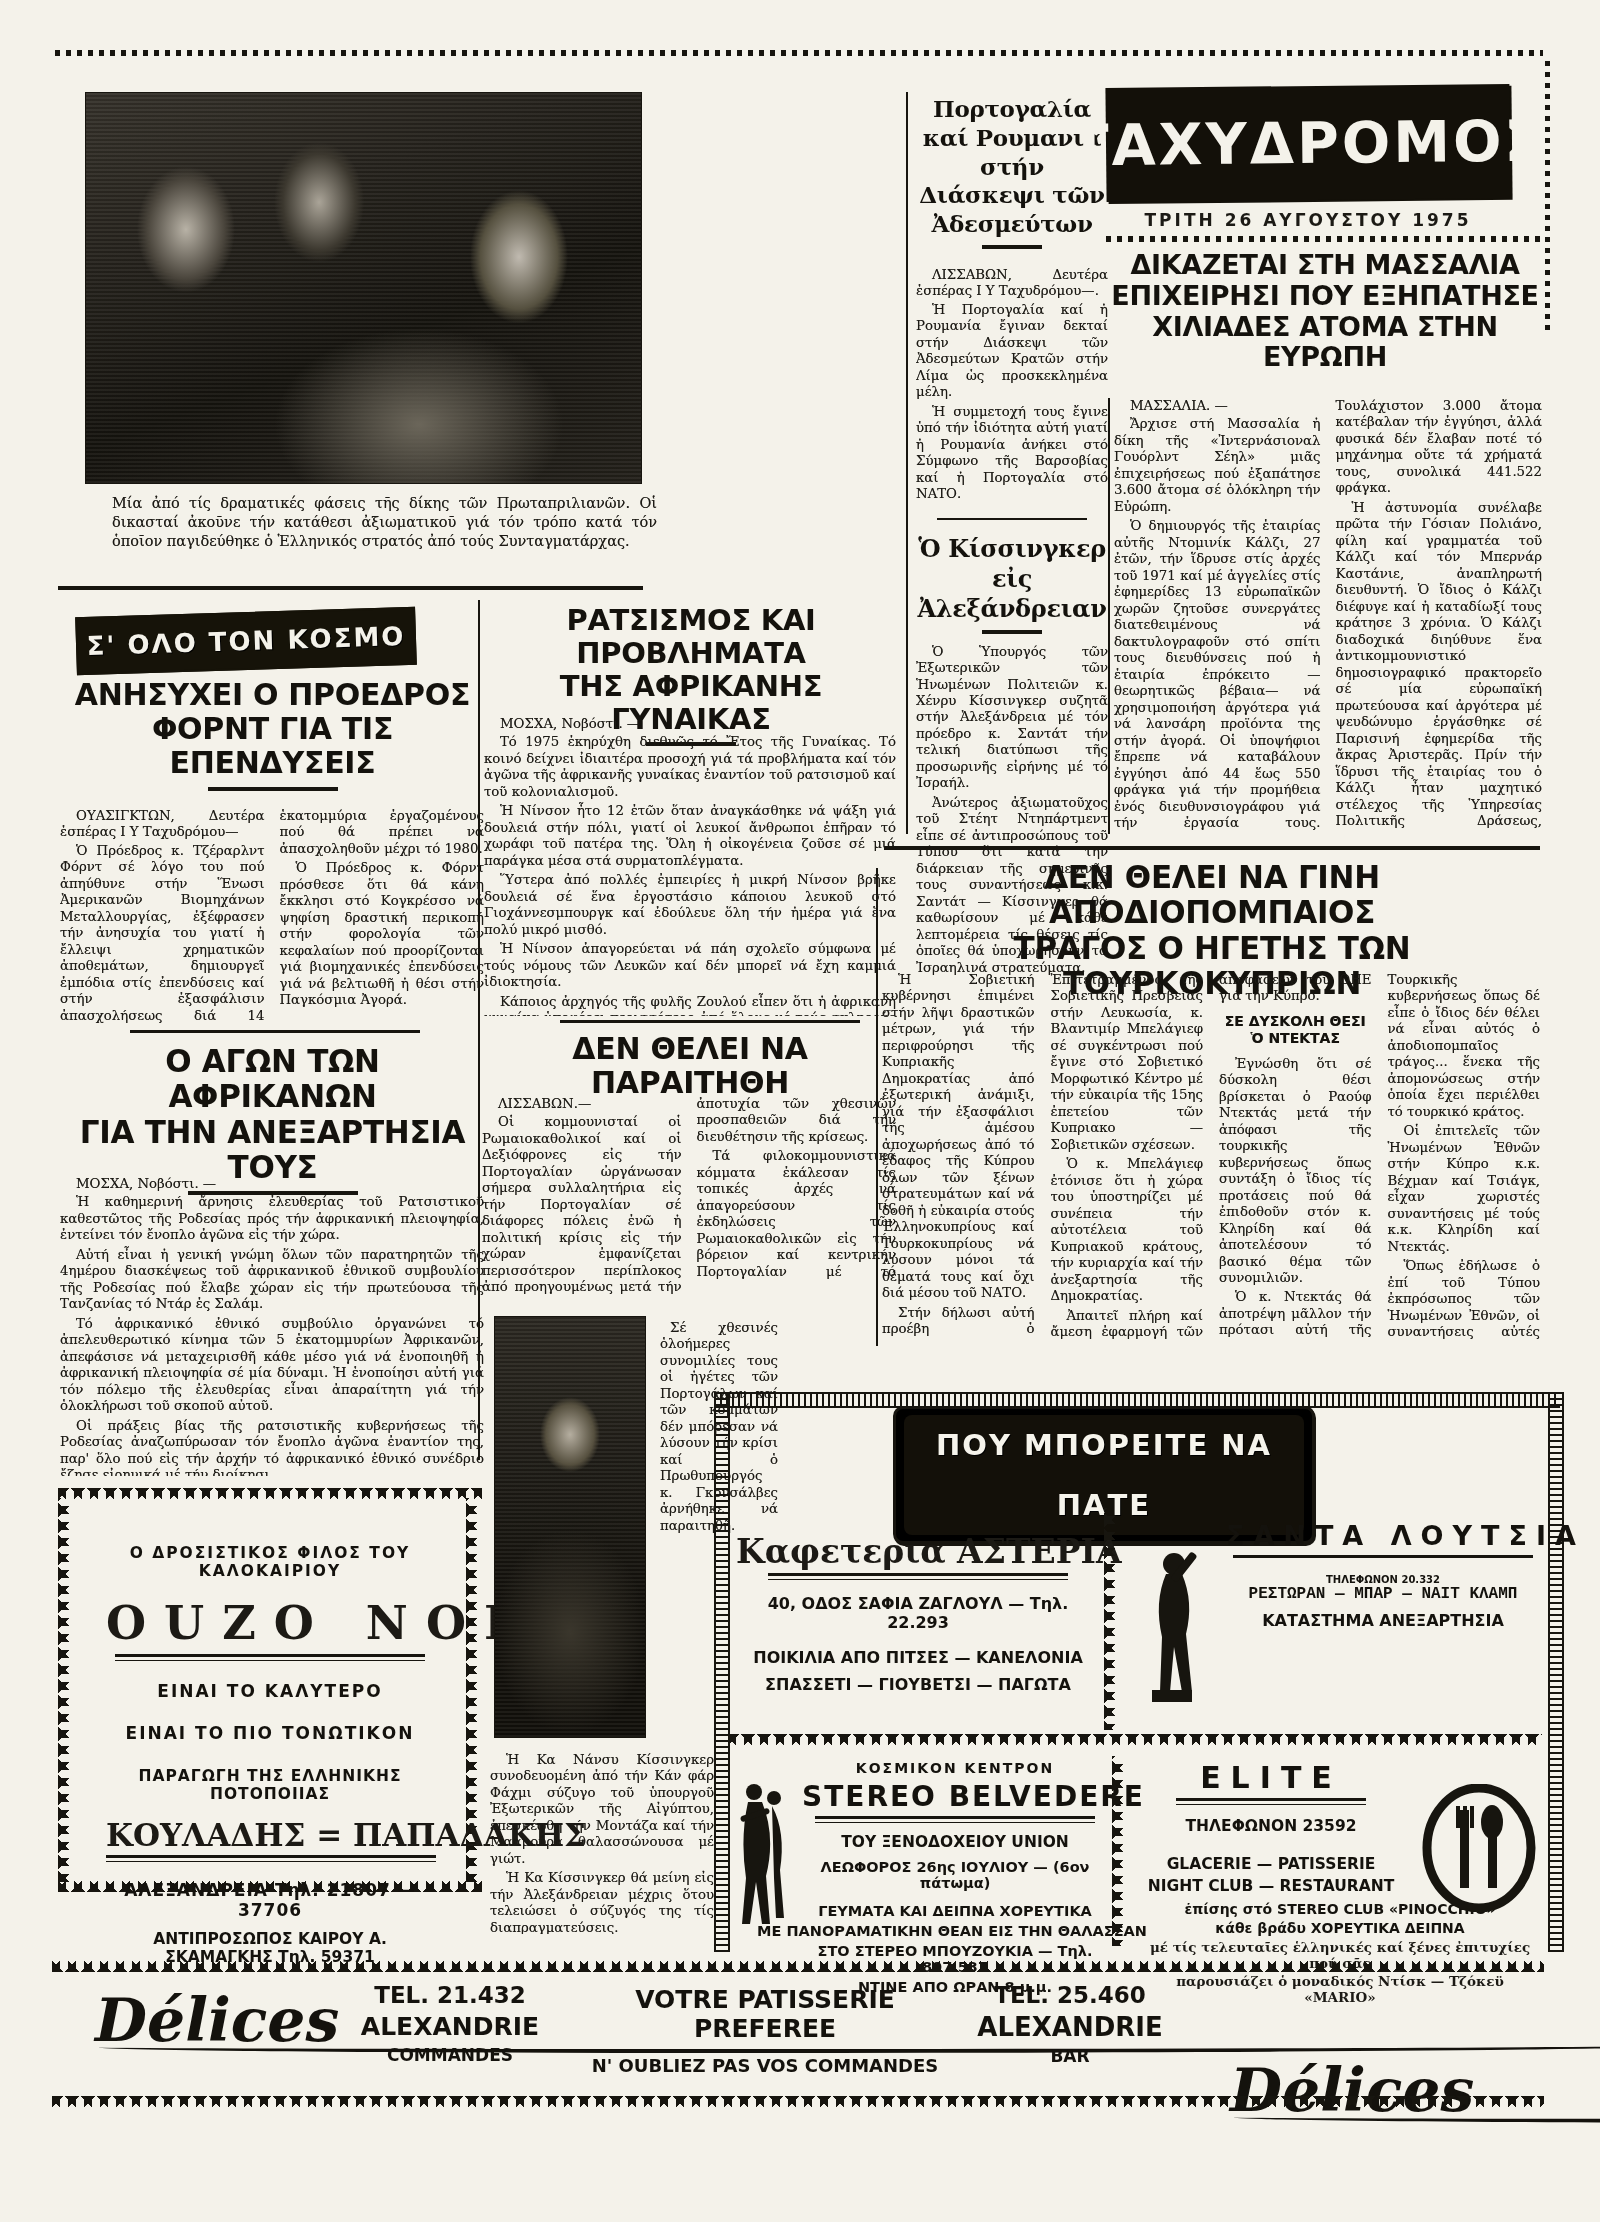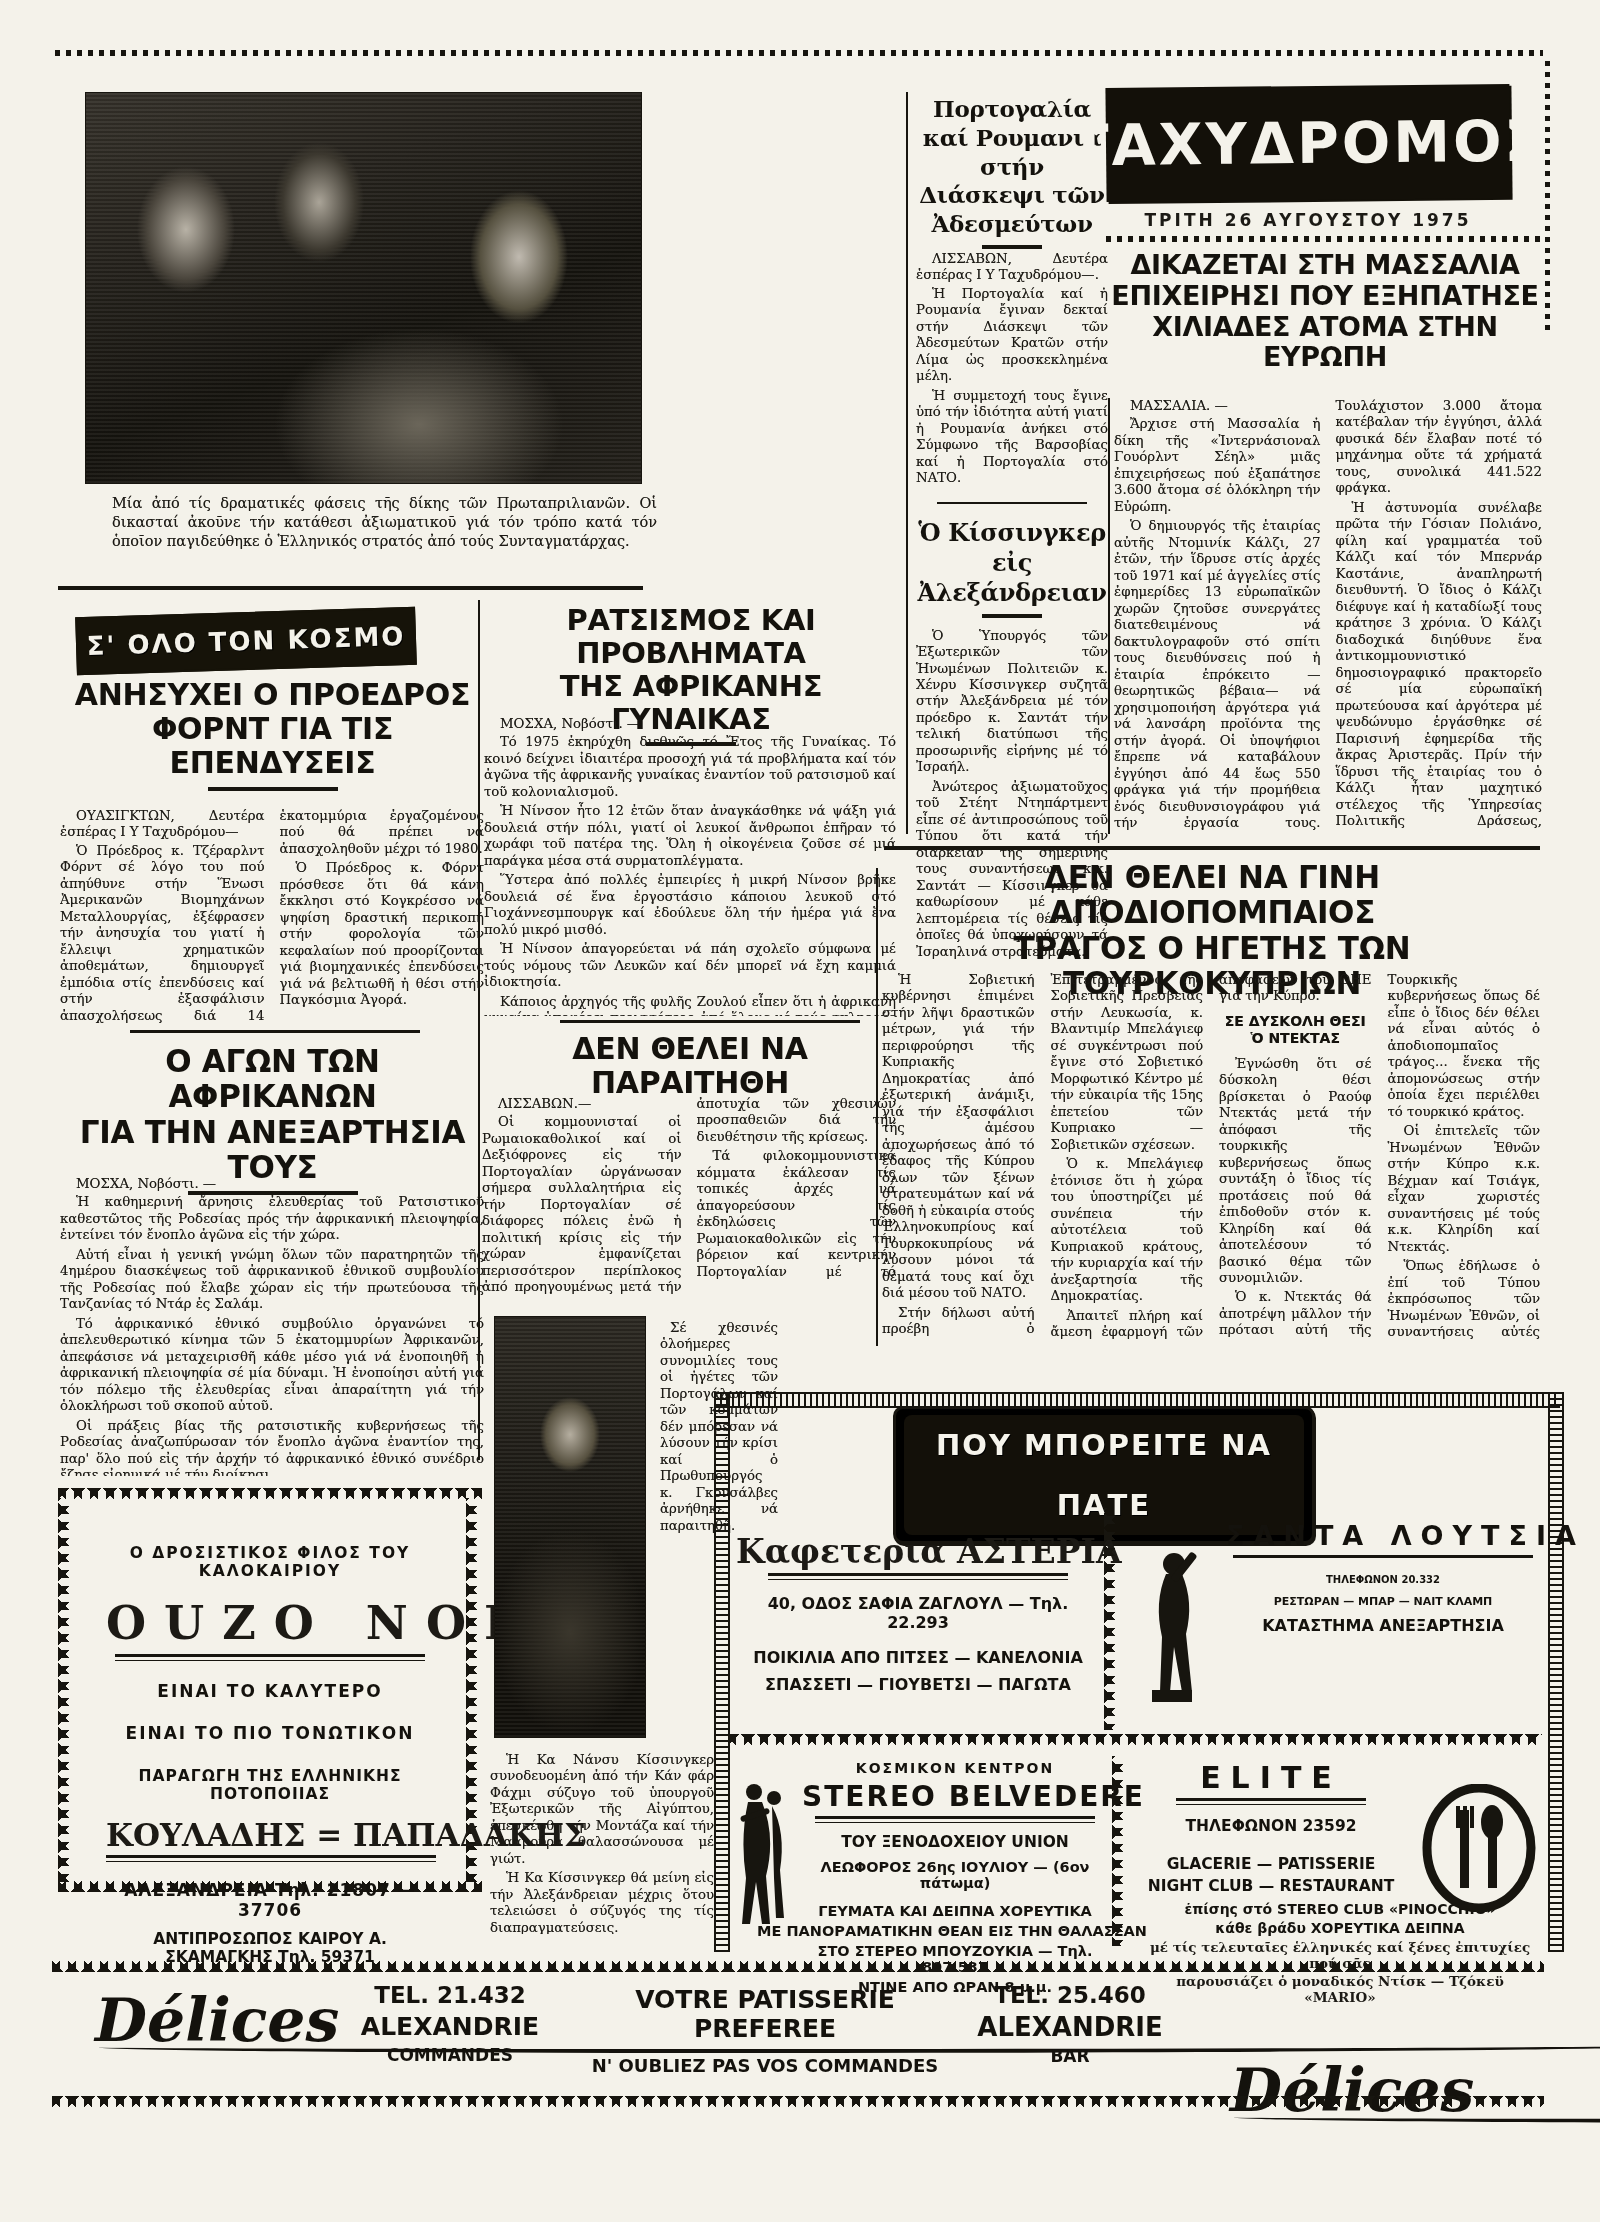--- a/index.html
+++ b/index.html
@@ -102,21 +102,21 @@
   <div class="abs photo-main" style="left:85px; top:92px; width:555px; height:390px;"></div>
   <div class="abs caption" style="left:112px; top:494px; width:545px;">Μία ἀπό τίς δραματικές φάσεις τῆς δίκης τῶν Πρωταπριλιανῶν. Οἱ δικασταί ἀκοῦνε τήν κατάθεσι ἀξιωματικοῦ γιά τόν τρόπο κατά τόν ὁποῖον παγιδεύθηκε ὁ Ἑλληνικός στρατός ἀπό τούς Συνταγματάρχας.</div>
   <div class="abs rule" style="left:58px; top:586px; width:585px; height:4px;"></div>
 
   <div class="abs rule" style="left:906px; top:92px; width:2px; height:742px;"></div>
   <div class="abs rule" style="left:1108px; top:398px; width:2px; height:436px;"></div>
 
   <div class="abs" style="left:916px; top:95px; width:192px;">
     <div class="hl" style="font-size:23px; font-family:'DejaVu Serif',serif; line-height:1.25;">Πορτογαλία καί Ρουμανία στήν Διάσκεψι τῶν Ἀδεσμεύτων</div>
     <div class="hl-underline" style="width:60px;"></div>
-    <div class="bodycopy" style="margin-top:2px;">
+    <div class="bodycopy" style="margin-top:18px;">
       <p class="dateline">ΛΙΣΣΑΒΩΝ, Δευτέρα ἑσπέρας Ι Υ Ταχυδρόμου—.</p>
       <p>Ἡ Πορτογαλία καί ἡ Ρουμανία ἔγιναν δεκταί στήν Διάσκεψι τῶν Ἀδεσμεύτων Κρατῶν στήν Λίμα ὡς προσκεκλημένα μέλη.</p>
       <p>Ἡ συμμετοχή τους ἔγινε ὑπό τήν ἰδιότητα αὐτή γιατί ἡ Ρουμανία ἀνήκει στό Σύμφωνο τῆς Βαρσοβίας καί ἡ Πορτογαλία στό ΝΑΤΟ.</p>
     </div>
     <div class="rule" style="width:150px; height:2px; margin:12px auto 14px;"></div>
     <div class="hl" style="font-size:24px; font-family:'DejaVu Serif',serif; line-height:1.25;">Ὁ Κίσσινγκερ εἰς Ἀλεξάνδρειαν</div>
     <div class="hl-underline" style="width:60px;"></div>
     <div class="bodycopy" style="margin-top:10px;">
       <p>Ὁ Ὑπουργός τῶν Ἐξωτερικῶν τῶν Ἡνωμένων Πολιτειῶν κ. Χένρυ Κίσσινγκερ συζητᾶ στήν Ἀλεξάνδρεια μέ τόν πρόεδρο κ. Σαντάτ τήν τελική διατύπωσι τῆς προσωρινῆς εἰρήνης μέ τό Ἰσραήλ.</p>
       <p>Ἀνώτερος ἀξιωματοῦχος τοῦ Στέητ Ντηπάρτμεντ εἶπε σέ ἀντιπροσώπους τοῦ Τύπου ὅτι κατά τήν διάρκειαν τῆς σημερινῆς τους συναντήσεως κ.κ. Σαντάτ — Κίσσινγκερ θά καθωρίσουν μέ κάθε λεπτομέρεια τίς θέσεις τίς ὁποῖες θά ὑποχωρήσουν τά Ἰσραηλινά στρατεύματα.</p>
@@ -263,21 +263,21 @@
     <svg width="80" height="170" viewBox="0 0 80 170" style="position:absolute; left:6px; top:22px;">
       <circle cx="38" cy="22" r="11" fill="#17150f"></circle>
       <path d="M30 32 Q18 60 26 95 L24 150 L34 150 L38 105 L46 150 L56 150 L50 92 Q58 60 46 32 Z" fill="#17150f"></path>
       <rect x="44" y="8" width="8" height="34" rx="3" transform="rotate(38 48 25)" fill="#17150f"></rect>
       <rect x="16" y="148" width="40" height="12" fill="#17150f"></rect>
     </svg>
     <div style="margin-left:96px; text-align:center;">
       <div class="adtext-sans" style="font-size:27px; letter-spacing:9px; white-space:nowrap;">ΣΑΝΤΑ ΛΟΥΤΣΙΑ</div>
       <div class="rule" style="height:3px; width:300px; margin:4px auto 16px;"></div>
       <div class="adtext-sans" style="font-size:10px; margin-top:14px;">ΤΗΛΕΦΩΝΟΝ 20.332</div>
-      <div class="adtext-sans" style="font-size:11px; margin-top:10px;">ΡΕΣΤΩΡΑΝ — ΜΠΑΡ — ΝΑΙΤ ΚΛΑΜΠ</div>
+      <div class="adtext-sans" style="font-size:16px; font-family:Liberation Mono, monospace;">ΡΕΣΤΩΡΑΝ — ΜΠΑΡ — ΝΑΙΤ ΚΛΑΜΠ</div>
       <div class="adtext-sans" style="font-size:16px; margin-top:8px;">ΚΑΤΑΣΤΗΜΑ ΑΝΕΞΑΡΤΗΣΙΑ</div>
     </div>
   </div>
 
   <div class="abs zz-h" style="left:728px; top:1734px; width:814px; height:16px;"></div>
 
   <div class="abs" style="left:728px; top:1760px; width:380px;">
     <svg width="62" height="150" viewBox="0 0 62 150" style="position:absolute; left:4px; top:18px;">
       <circle cx="22" cy="14" r="8" fill="#17150f"></circle>
       <circle cx="42" cy="20" r="7" fill="#17150f"></circle>

